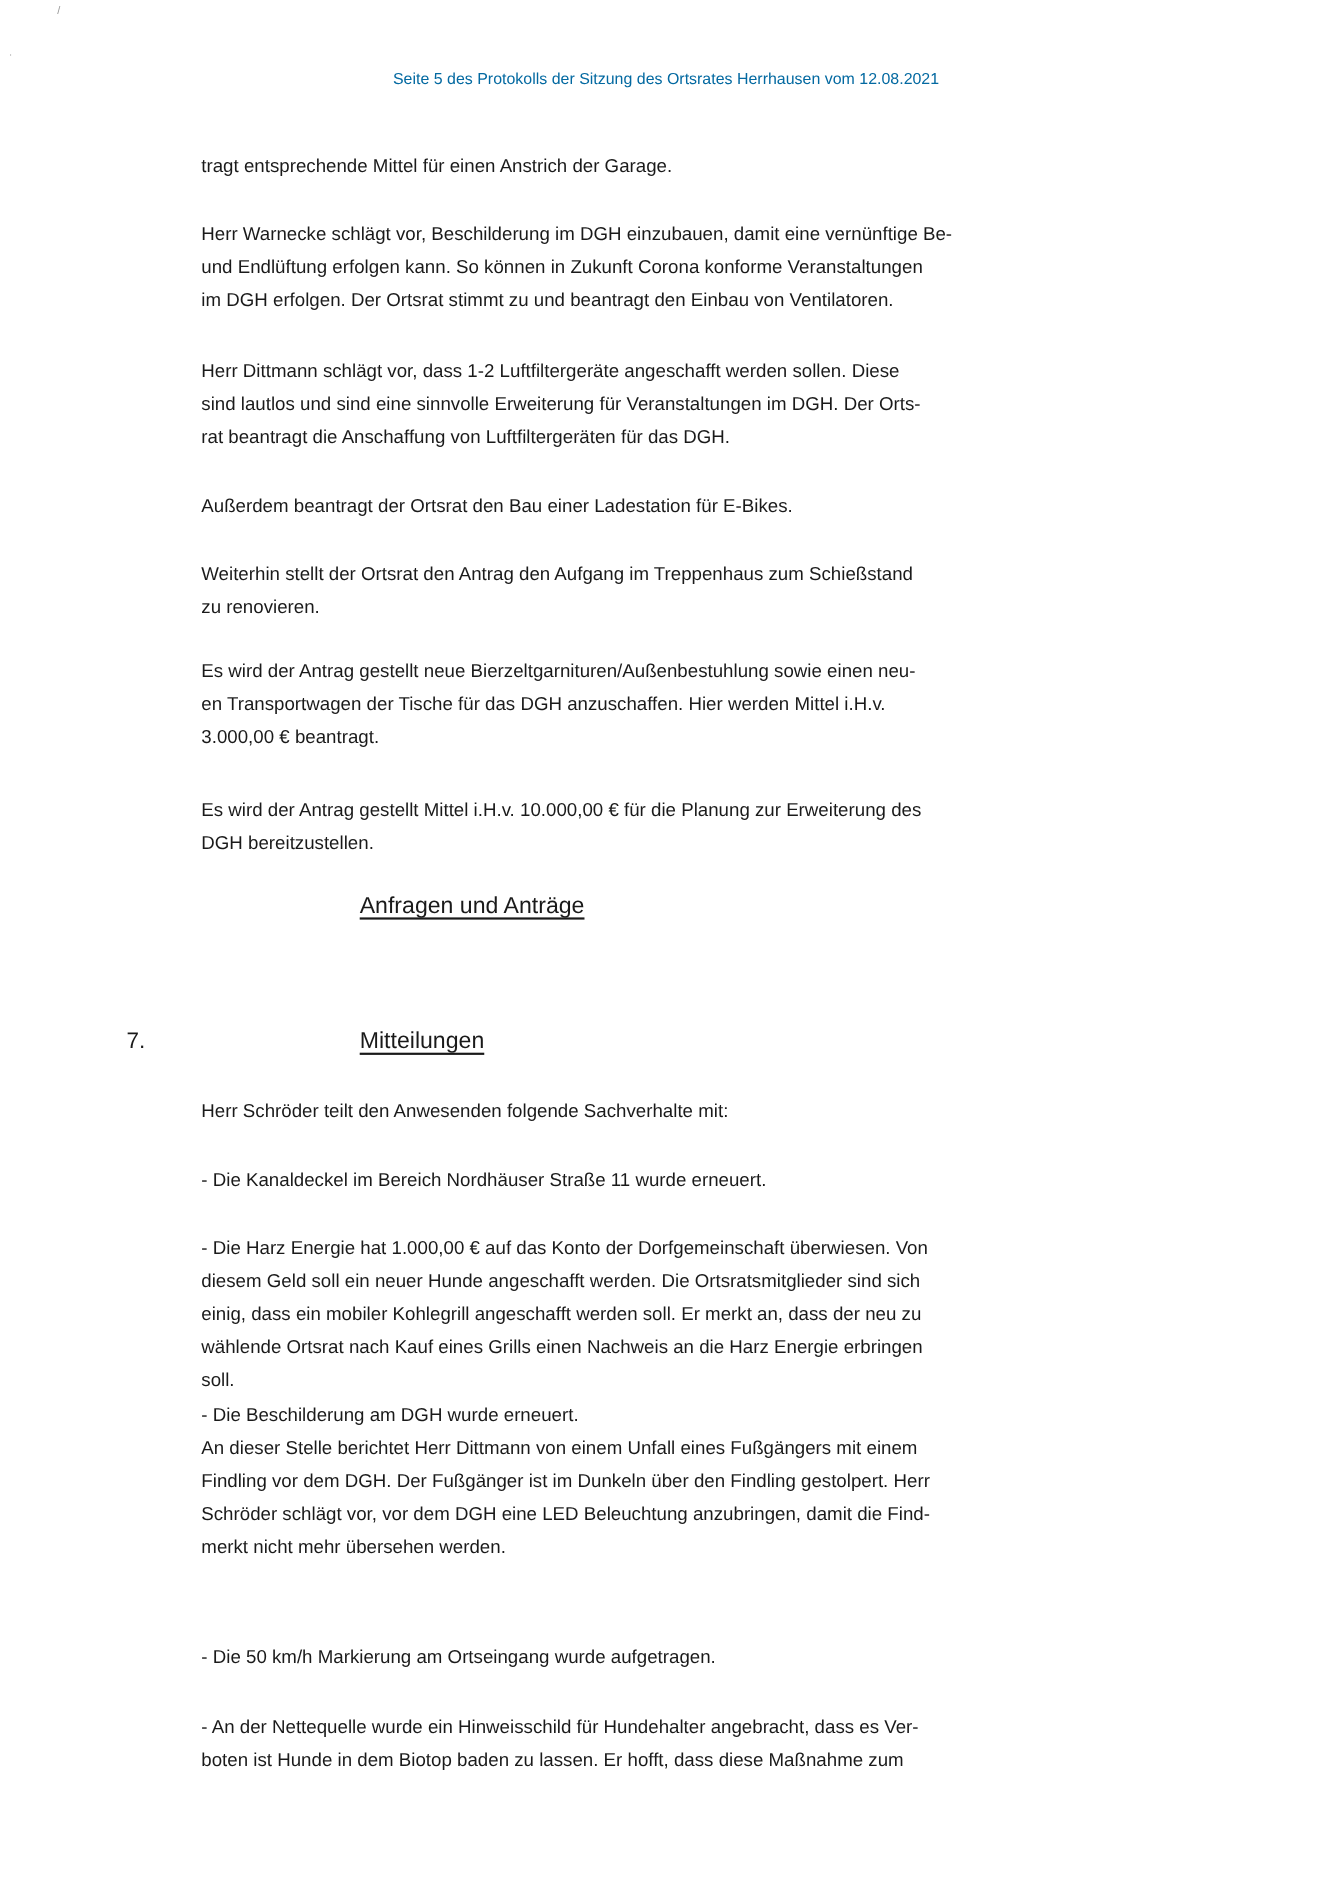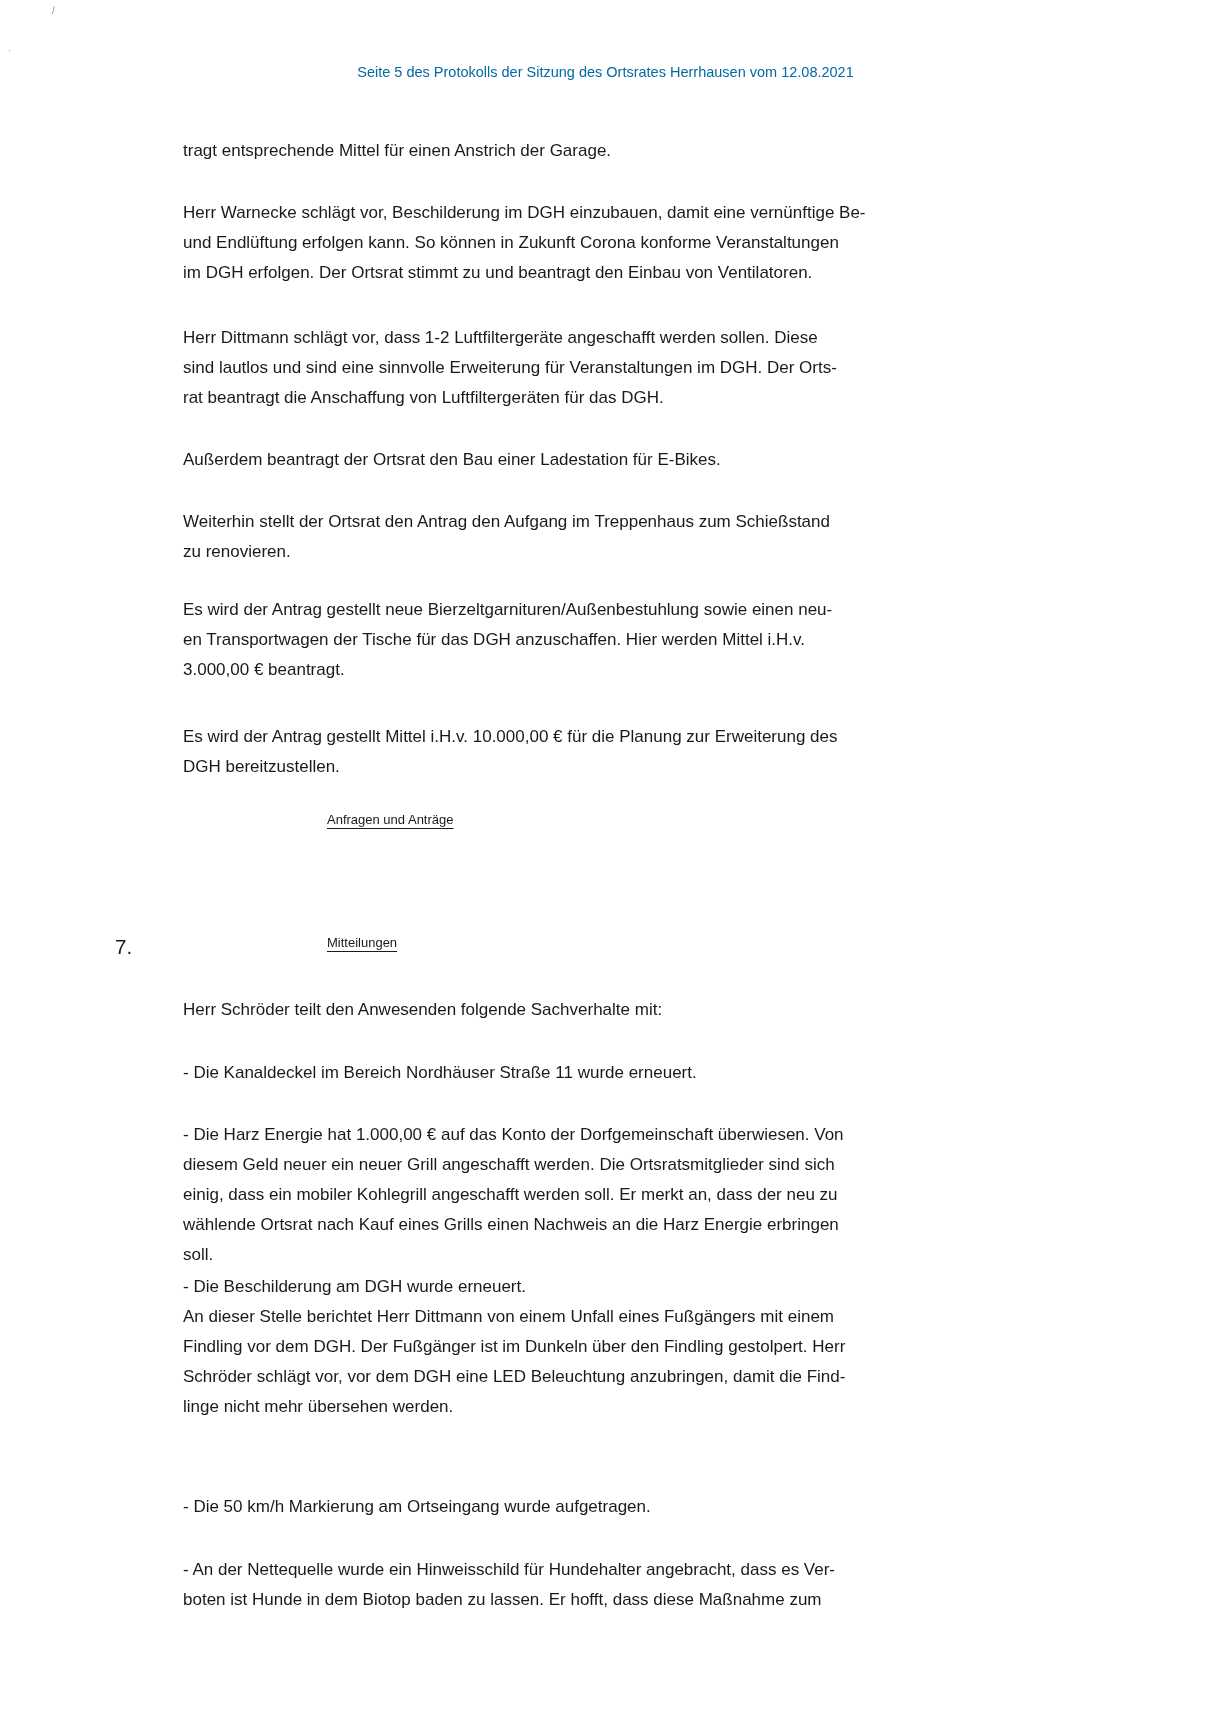--- a/index.html
+++ b/index.html
@@ -1,20 +1,20 @@
 <!DOCTYPE html>
 <html><head>
   <meta charset="utf-8">
   <style>
     html, body { margin: 0; padding: 0; background: #ffffff; }
     body { width: 1211px; height: 1711px; position: relative; overflow: hidden; font-family: "Liberation Sans", sans-serif; color: #1a1a1a; }
     .header { position: absolute; top: 64px; left: 0; width: 1211px; text-align: center; font-size: 14.5px; color: #0369a1; }
     .p { position: absolute; left: 183px; width: 907px; font-size: 17px; line-height: 30px; text-align: justify; text-align-last: left; }
     .p span.line { display: block; white-space: nowrap; }
-    .h { position: absolute; font-size: 13px; text-decoration: underline; text-underline-offset: 4px; }
+    .h { position: absolute; font-size: 21px; text-decoration: underline; text-underline-offset: 4px; }
     .num { position: absolute; left: 115px; font-size: 20.5px; }
     .mark { position: absolute; color: #999; font-size: 10px; }
   </style>
 </head>
 <body>
 
 <div class="mark" style="left:52px;top:5px;">/</div>
 <div class="mark" style="left:8px;top:45px;">·</div>
 
 <div class="header">Seite 5 des Protokolls der Sitzung des Ortsrates Herrhausen vom 12.08.2021</div>
@@ -55,31 +55,31 @@
 <div class="h" style="left:327px;top:935px;">Mitteilungen</div>
 
 <div class="p" style="top:995px;">
   <span class="line">Herr Schröder teilt den Anwesenden folgende Sachverhalte mit:</span>
 </div>
 <div class="p" style="top:1058px;">
   <span class="line">- Die Kanaldeckel im Bereich Nordhäuser Straße 11 wurde erneuert.</span>
 </div>
 <div class="p" style="top:1120px;">
   <span class="line">- Die Harz Energie hat 1.000,00 € auf das Konto der Dorfgemeinschaft überwiesen. Von</span>
-  <span class="line">diesem Geld neuer ein neuer Grill angeschafft werden. Die Ortsratsmitglieder sind sich</span>
+  <span class="line">diesem Geld soll ein neuer Hunde angeschafft werden. Die Ortsratsmitglieder sind sich</span>
   <span class="line">einig, dass ein mobiler Kohlegrill angeschafft werden soll. Er merkt an, dass der neu zu</span>
   <span class="line">wählende Ortsrat nach Kauf eines Grills einen Nachweis an die Harz Energie erbringen</span>
   <span class="line">soll.</span>
 </div>
 <div class="p" style="top:1272px;">
   <span class="line">- Die Beschilderung am DGH wurde erneuert.</span>
   <span class="line">An dieser Stelle berichtet Herr Dittmann von einem Unfall eines Fußgängers mit einem</span>
   <span class="line">Findling vor dem DGH. Der Fußgänger ist im Dunkeln über den Findling gestolpert. Herr</span>
   <span class="line">Schröder schlägt vor, vor dem DGH eine LED Beleuchtung anzubringen, damit die Find-</span>
-  <span class="line">linge nicht mehr übersehen werden.</span>
+  <span class="line">merkt nicht mehr übersehen werden.</span>
 </div>
 <div class="p" style="top:1492px;">
   <span class="line">- Die 50 km/h Markierung am Ortseingang wurde aufgetragen.</span>
 </div>
 <div class="p" style="top:1555px;">
   <span class="line">- An der Nettequelle wurde ein Hinweisschild für Hundehalter angebracht, dass es Ver-</span>
   <span class="line">boten ist Hunde in dem Biotop baden zu lassen. Er hofft, dass diese Maßnahme zum</span>
 </div>
 
 </body></html>

